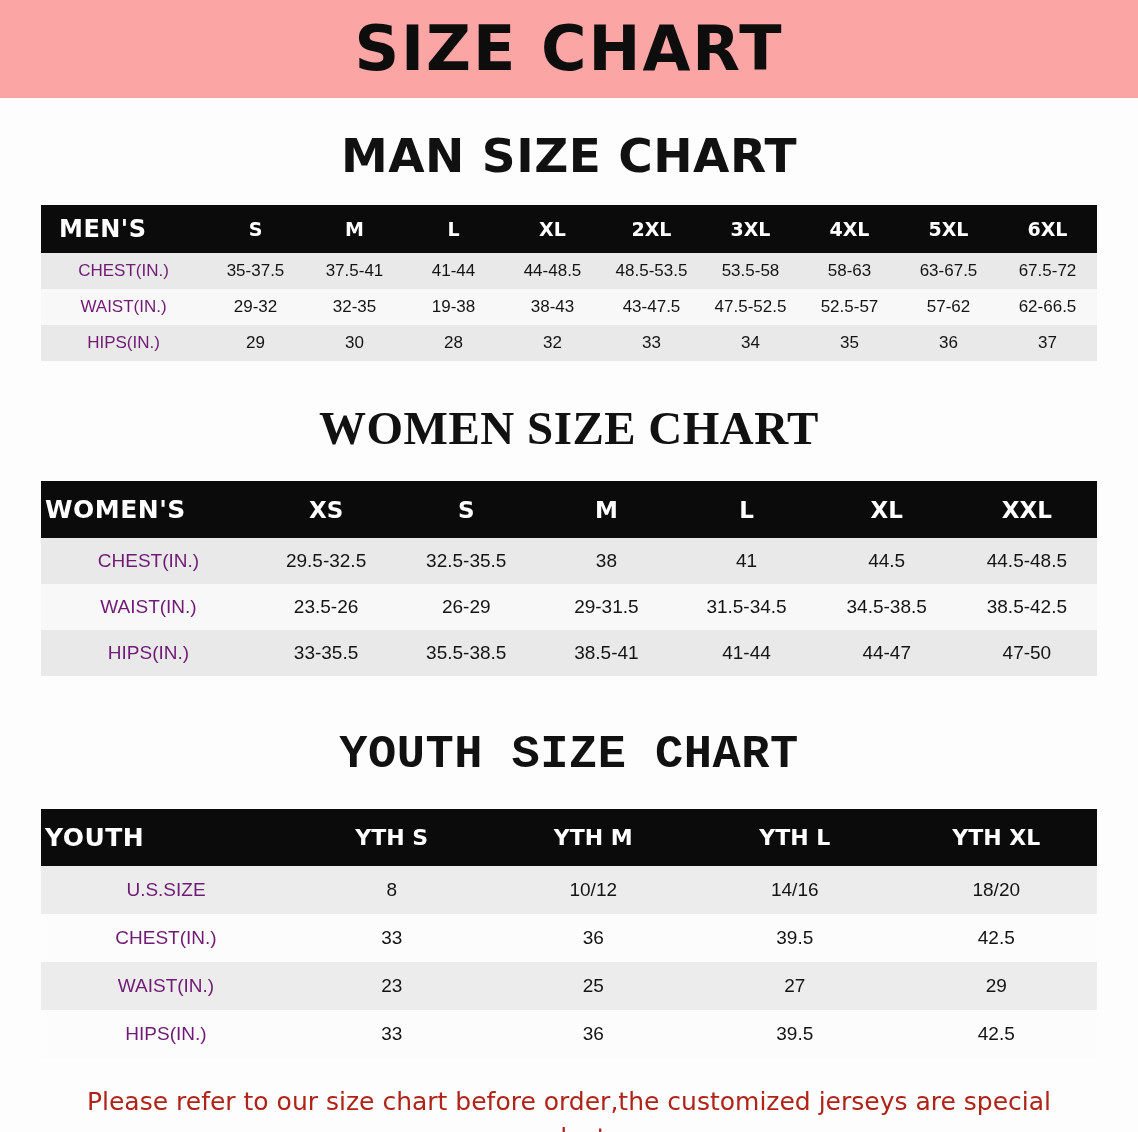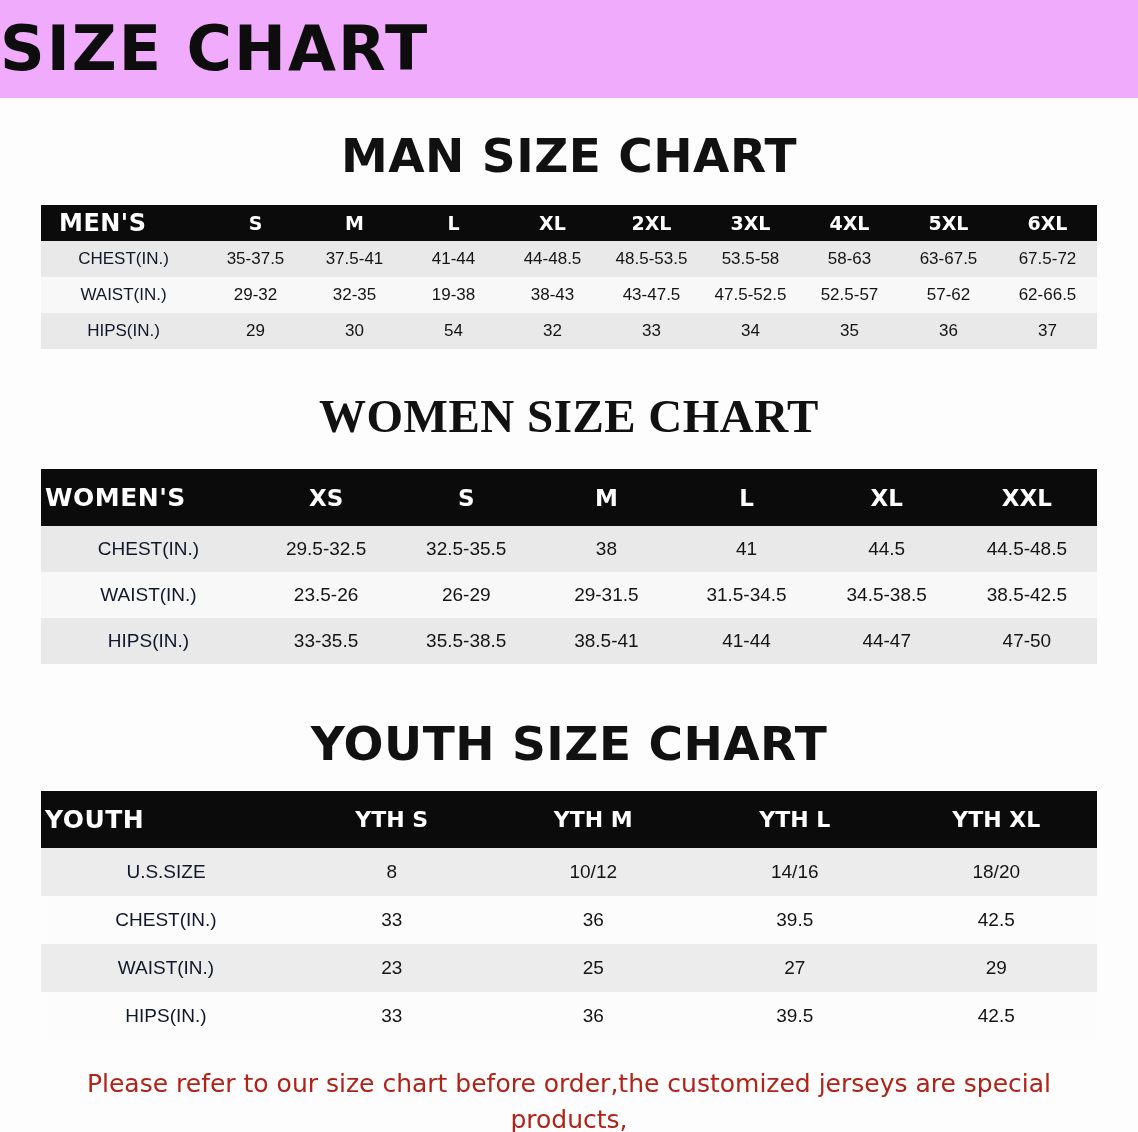--- a/index.html
+++ b/index.html
@@ -16,25 +16,25 @@
   }
   .page {
     width: 1138px;
     height: 1132px;
     position: relative;
     background: #fdfdfd;
   }
 
   
   .banner {
-    background: #f0abfc;
+    background: #fca5a5;
     height: 98px;
     display: flex;
     align-items: center;
-    justify-content: flex-start;
+    justify-content: center;
   }
   .banner-title {
     font-family: "DejaVu Sans", sans-serif;
     font-weight: bold;
     font-size: 62px;
     letter-spacing: 2px;
     color: #0d0d0d;
     line-height: 1;
   }
 
@@ -42,58 +42,58 @@
   .section-title {
     text-align: center;
     font-family: "DejaVu Sans", sans-serif;
     font-weight: bold;
     font-size: 47px;
     color: #111111;
     letter-spacing: 0.5px;
   }
   #man-title   { margin-top: 30px; margin-bottom: 22px; }
   #women-title { margin-top: 40px; margin-bottom: 26px; font-family: Liberation Serif, serif; }
-  #youth-title { margin-top: 52px; margin-bottom: 20px; }
+  #youth-title { margin-top: 52px; margin-bottom: 28px; font-family: Liberation Mono, monospace; }
 
   
   .table-wrap {
     width: 1056px;
     margin: 0 auto;
   }
   table {
     width: 100%;
     border-collapse: collapse;
     table-layout: fixed;
   }
   thead th {
     background: #0b0b0b;
     color: #ffffff;
     font-family: "DejaVu Sans", sans-serif;
     font-weight: bold;
     font-size: 20px;
-    padding: 4px 4px;
+    padding: 10px 4px;
     text-align: center;
   }
   thead th.first {
     text-align: left;
     padding-left: 18px;
     font-size: 23px;
     letter-spacing: 0.5px;
   }
   tbody td {
     font-size: 18px;
     text-align: center;
     padding: 9px 4px;
     color: #141414;
     font-family: "Liberation Sans", sans-serif;
   }
   tbody td.first {
     text-align: center;
     font-size: 18px;
-    color: #0f172a;
+    color: #701a75;
   }
   
   .striped tbody tr:nth-child(odd)  td { background: #e9e9e9; }
   .striped tbody tr:nth-child(even) td { background: #f8f8f8; }
 
   
   .youth tbody tr:nth-child(odd)  td { background: #ececec; }
   .youth tbody tr:nth-child(even) td { background: #fcfcfc; }
   .youth thead th { font-size: 22px; padding: 14px 4px; }
   .youth thead th.first { font-size: 25px; }
@@ -184,21 +184,21 @@
           <td>43-47.5</td>
           <td>47.5-52.5</td>
           <td>52.5-57</td>
           <td>57-62</td>
           <td>62-66.5</td>
         </tr>
         <tr>
           <td class="first">HIPS(IN.)</td>
           <td>29</td>
           <td>30</td>
-          <td>54</td>
+          <td>28</td>
           <td>32</td>
           <td>33</td>
           <td>34</td>
           <td>35</td>
           <td>36</td>
           <td>37</td>
         </tr>
       </tbody>
     </table>
   </div>

